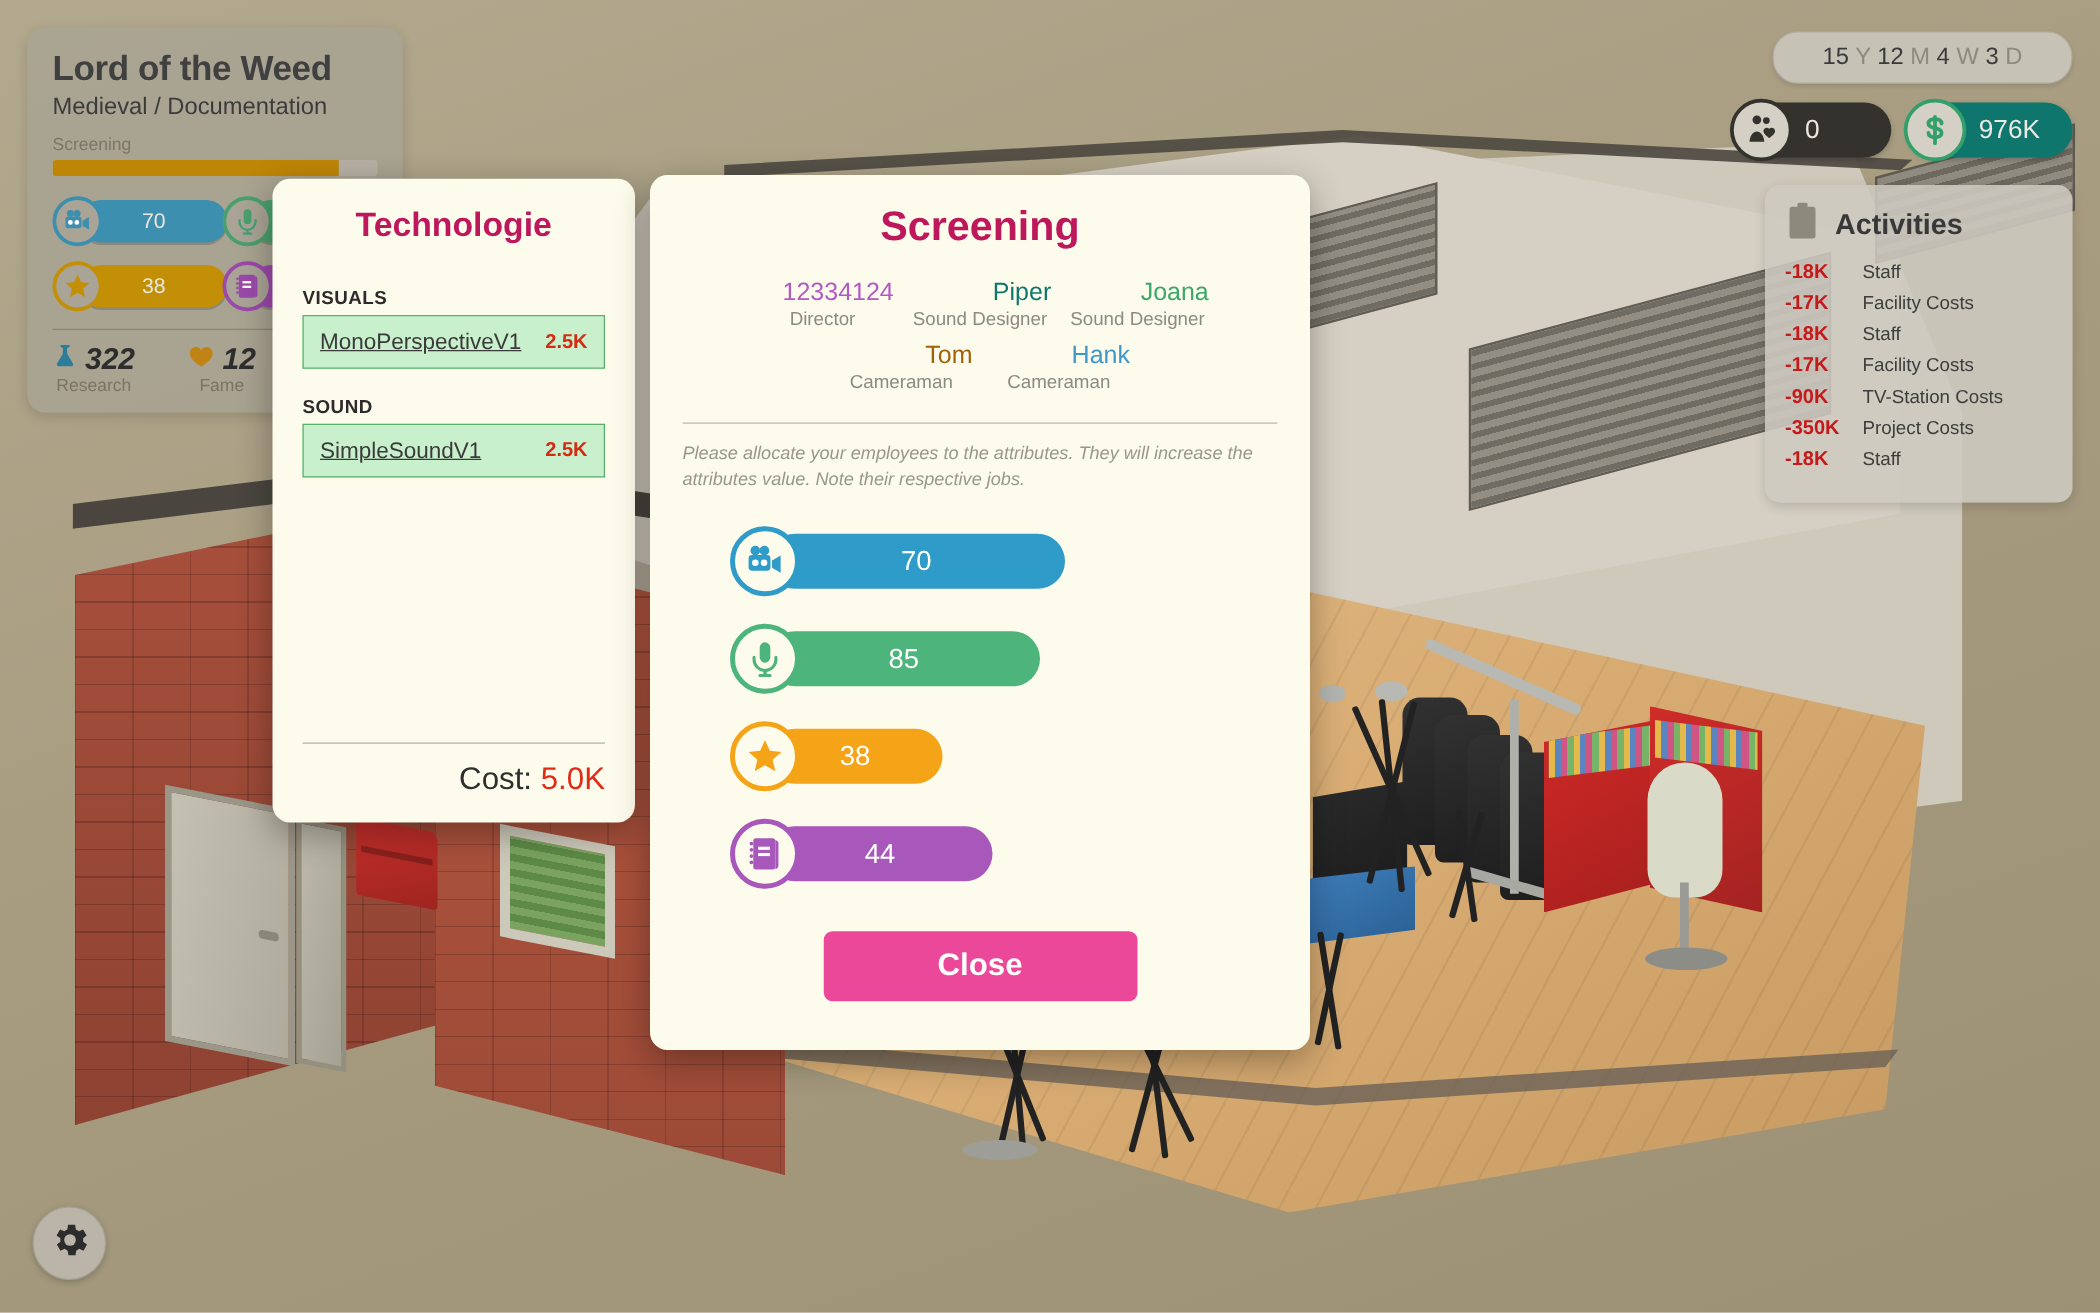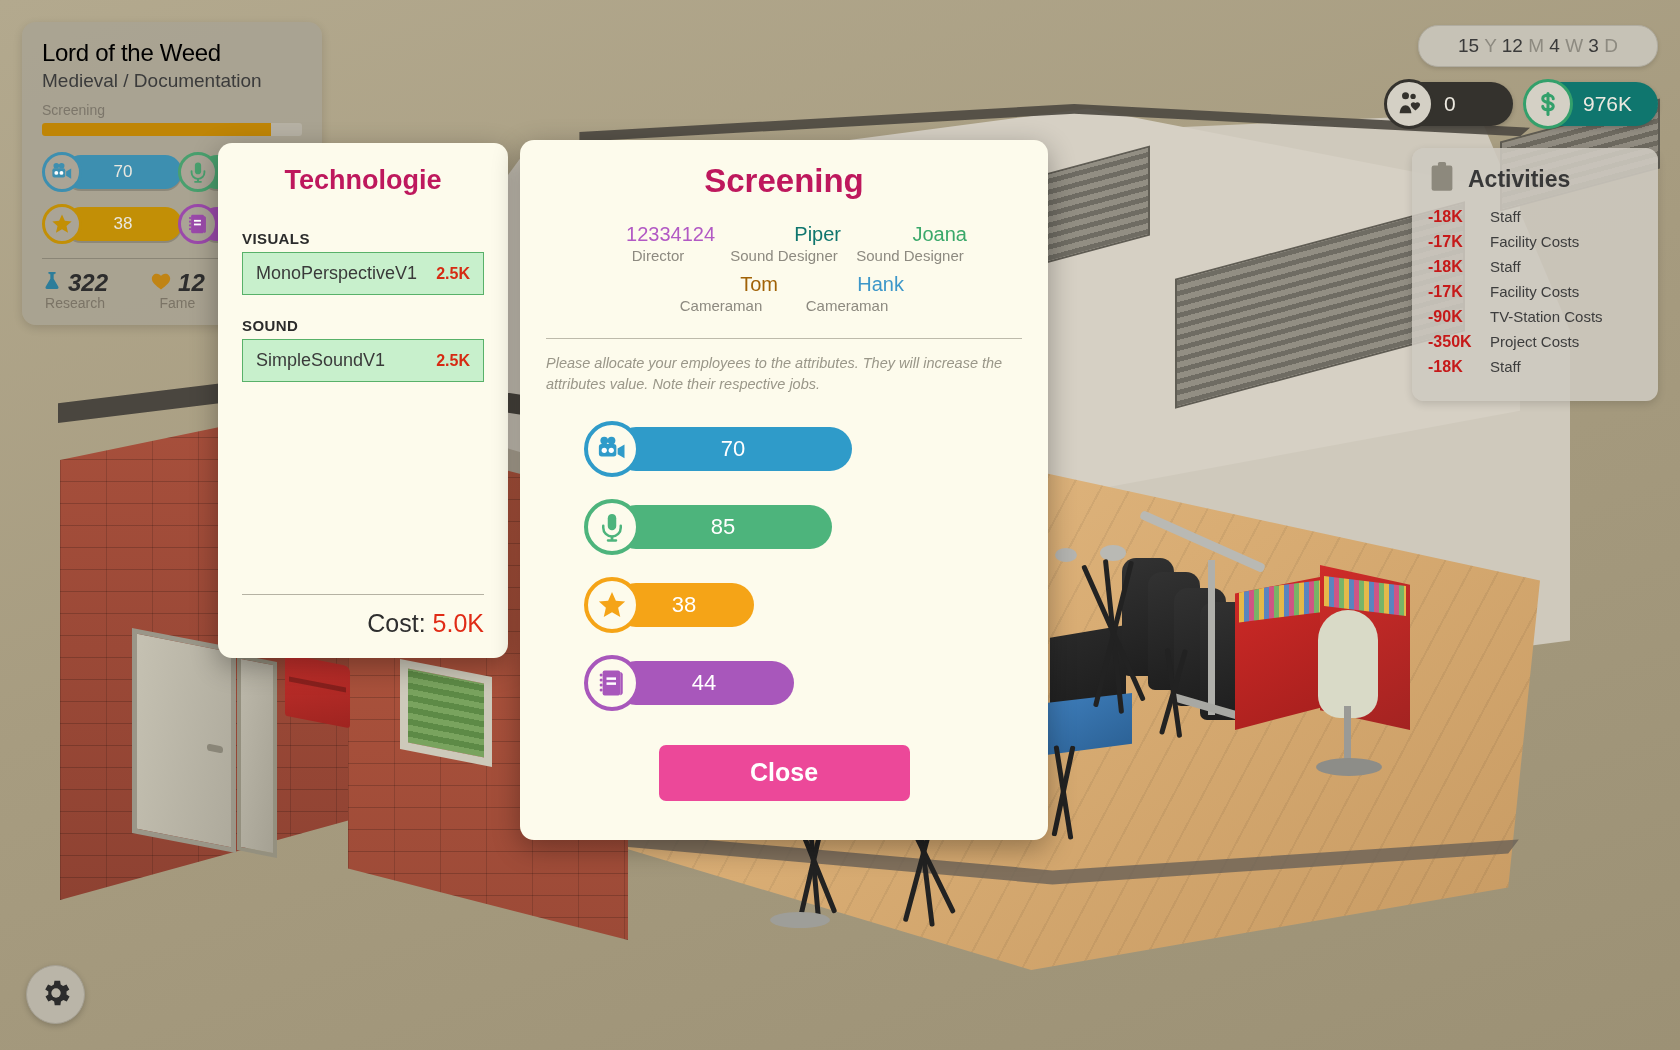--- a/index.html
+++ b/index.html
@@ -254,21 +254,21 @@
   .project-panel {
     position: absolute;
     left: 22px; top: 22px;
     width: 300px;
     background: rgba(168,162,148,.80);
     border-radius: 14px;
     padding: 18px 20px 14px;
     box-shadow: 0 3px 10px rgba(0,0,0,.14);
   }
   .project-title {
-    font-size: 24px; font-weight: normal; color: #000000;
+    font-size: 28px; font-weight: bold; color: #404040;
     letter-spacing: -.3px; line-height: 1.1;
   }
   .project-genre {
     font-size: 19px; color: #3b3b3b; margin-top: 4px;
   }
   .project-phase {
     font-size: 14px; color: #7c766a; margin-top: 10px;
   }
   .progress-track {
     margin-top: 5px; height: 13px;
@@ -375,21 +375,21 @@
   }
   .tech-section-label {
     font-size: 15px; font-weight: bold; color: #2b2b2b;
     letter-spacing: .4px; margin-bottom: 5px;
   }
   .tech-item {
     background: #c8f0cc; border: 1px solid #58b169;
     display: flex; align-items: center; justify-content: space-between;
     padding: 10px 13px; margin-bottom: 22px;
   }
-  .tech-item-name { font-size: 18px; color: #3a3a3a; }
+  .tech-item-name { font-size: 18px; color: #3a3a3a; text-decoration: underline; }
   .tech-item-cost { font-size: 16px; font-weight: bold; color: #d62b13; }
   .tech-spacer { flex: 1; }
   .tech-divider { height: 1px; background: #b5b2a3; margin-bottom: 14px; }
   .tech-cost-line {
     text-align: right; font-size: 25px; color: #2e2e2e;
   }
   .tech-cost-line .amount { color: #e02b16; font-weight: normal; }
 
   
   .screening-dialog {

